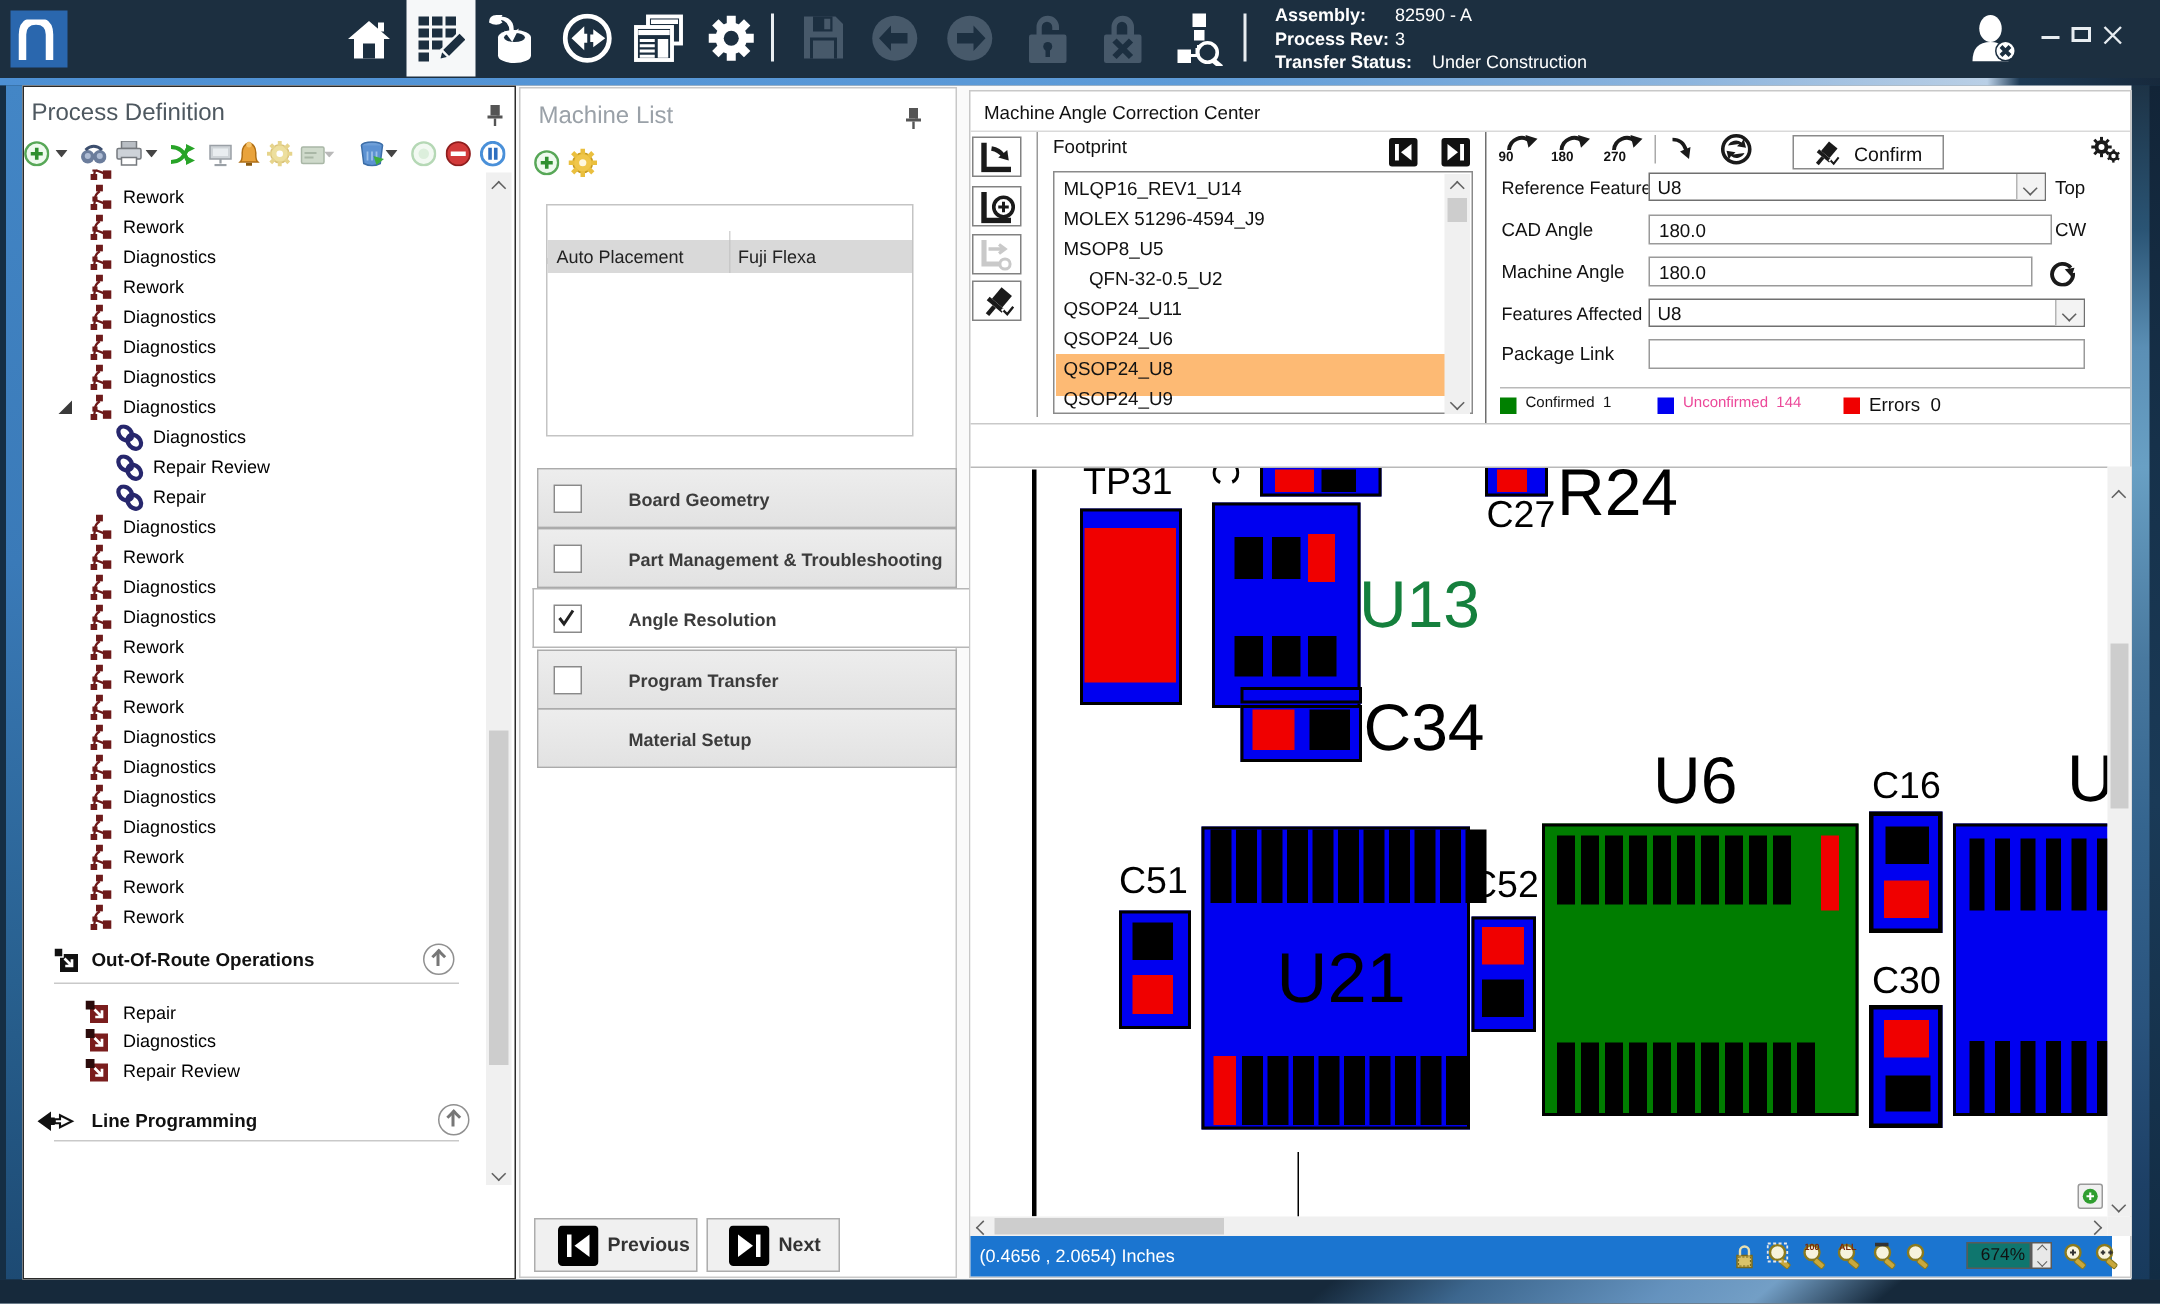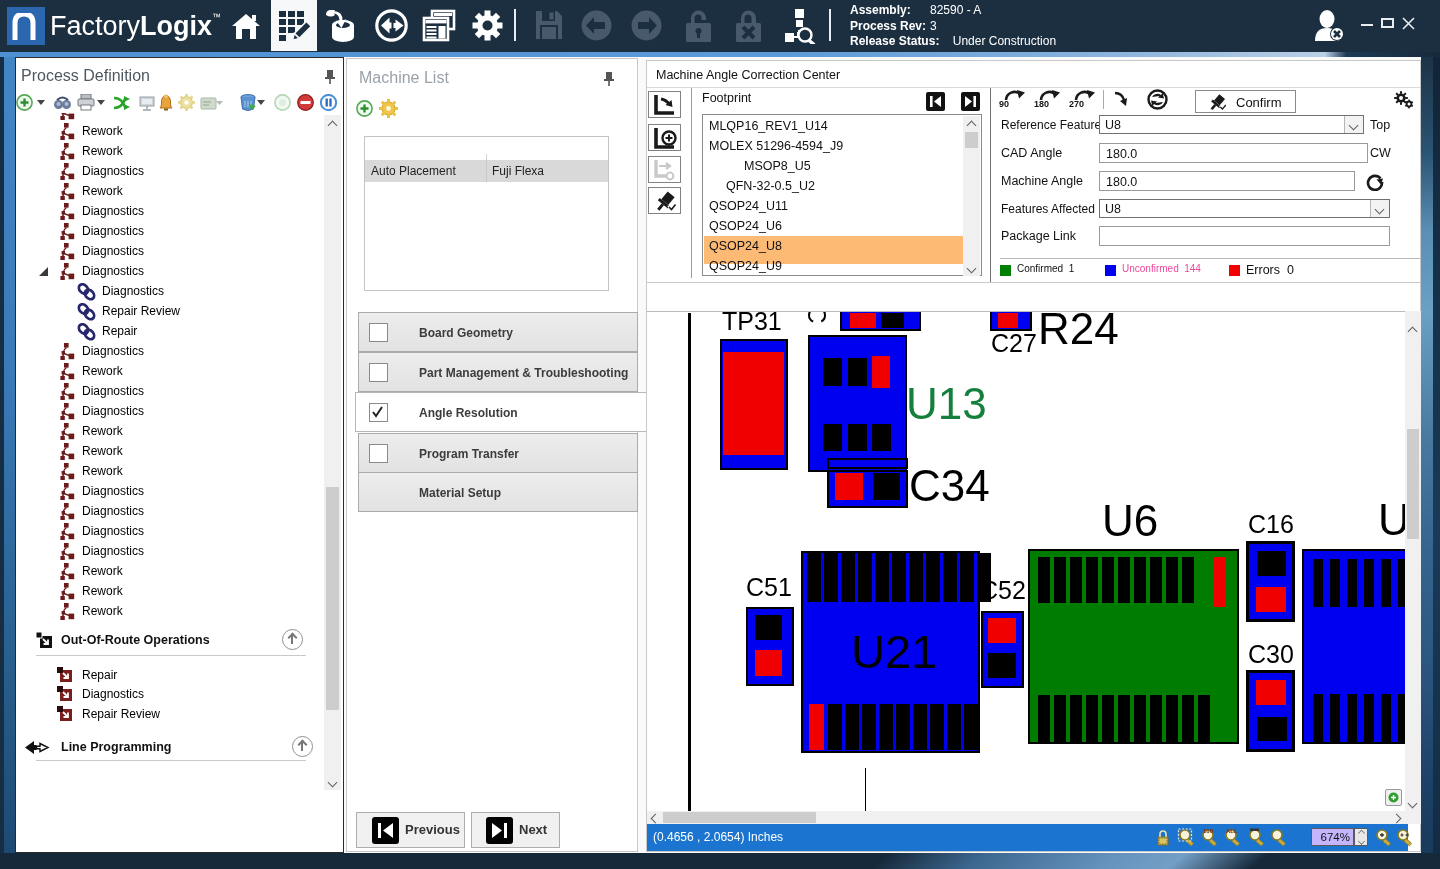--- a/index.html
+++ b/index.html
@@ -60,21 +60,20 @@
 .step.sel .st { left:63px; }
 .navbtn { height:36px; background:#f0f0f0; border:1px solid #adadad; font-size:13px; font-weight:bold; color:#333; }
 </style>
 </head>
 <body>
 <div class="abs" id="topbar">
   <div class="abs" style="left:7px;top:7px;width:38px;height:38px;background:#2a67ae;"></div>
   <svg class="abs" style="left:12px;top:13px;" width="28" height="28" viewBox="0 0 28 28">
     <path d="M3 27 V10 Q3 1 12 1 Q21 1 21 10 V27" fill="none" stroke="#fff" stroke-width="5"></path>
   </svg>
-  <div class="abs" style="left:50px;top:11px;font-size:27px;color:#fff;font-weight:normal;">Factory<span style="font-weight:bold;">Logix</span><span style="font-size:9px;vertical-align:15px;">™</span></div>
 
   <svg class="abs" style="left:230px;top:10px;" width="32" height="32" viewBox="0 0 32 32">
     <path d="M16 4 L30 16 H26 V29 H6 V16 H2 Z" fill="#fff"></path>
     <rect x="22" y="5" width="4" height="6" fill="#fff"></rect>
     <rect x="12" y="19" width="8" height="10" fill="#1c2f40"></rect>
   </svg>
 
   <div class="abs" style="left:271px;top:0px;width:46px;height:51px;background:#f6f8f9;"></div>
   <svg class="abs" style="left:278px;top:10px;" width="32" height="32" viewBox="0 0 32 32">
     <g fill="#1c2f40">
@@ -189,21 +188,21 @@
     <rect x="16" y="22" width="6" height="6" fill="#fff"></rect>
     <path d="M8 29 h8 v-5" stroke="#fff" stroke-width="2" fill="none"></path>
     <circle cx="23" cy="27" r="6.5" fill="#1c2f40" stroke="#fff" stroke-width="2.4"></circle>
     <rect x="28" y="31" width="7" height="3.4" transform="rotate(40 28 31)" fill="#fff"></rect>
   </svg>
   <div class="abs" style="left:829px;top:9px;width:2px;height:32px;background:#e8edf1;"></div>
 
   <div class="abs" style="left:850px;top:3px;font-size:12px;color:#fff;line-height:15.5px;">
     <div><span style="font-weight:bold;">Assembly:</span><span style="position:absolute;left:80px;font-weight:normal;">82590 - A</span></div>
     <div><span style="font-weight:bold;">Process Rev:</span><span style="position:absolute;left:80px;top:15.5px;font-weight:normal;">3</span></div>
-    <div><span style="font-weight:bold;">Release Status:</span><span style="font-weight:normal;margin-left:10px;"> Under Construction</span></div>
+    <div><span style="font-weight:bold;">Transfer Status:</span><span style="font-weight:normal;margin-left:10px;"> Under Construction</span></div>
   </div>
 
   <svg class="abs" style="left:1314px;top:10px;" width="34" height="31" viewBox="0 0 34 31">
     <ellipse cx="13" cy="9" rx="7.5" ry="9" fill="#fff"></ellipse>
     <path d="M1 31 Q1 18 13 18 Q25 18 25 31 Z" fill="#fff"></path>
     <circle cx="23" cy="24" r="7" fill="#1c2f40"></circle>
     <circle cx="23" cy="24" r="6" fill="#fff"></circle>
     <path d="M20 21 l6 6 m0 -6 l-6 6" stroke="#1c2f40" stroke-width="2.6"></path>
   </svg>
   <div class="abs" style="left:1361px;top:24px;width:12px;height:2px;background:#e8edf1;"></div>
@@ -849,21 +848,21 @@
     </div>
   <div class="abs" style="left:314px;top:31px;width:19px;height:19px;background:#111;border-radius:2px;">
       <svg style="position:absolute;left:3px;top:3px;" width="13" height="13" viewBox="0 0 13 13">
         <rect x="9.4" y="1" width="2.6" height="11" fill="#fff"></rect>
         <path d="M1 1 L8 6.5 L1 12 Z" fill="#fff"></path>
       </svg>
     </div>
   <div class="abs" style="left:55px;top:53px;width:280px;height:162px;border:1px solid #8a8a8a;font-size:12.5px;color:#111;">
       <div style="position:absolute;left:1px;top:1px;width:261px;height:20px;line-height:20px;"><span style="margin-left:5px;">MLQP16_REV1_U14</span></div>
       <div style="position:absolute;left:1px;top:21px;width:261px;height:20px;line-height:20px;"><span style="margin-left:5px;">MOLEX 51296-4594_J9</span></div>
-      <div style="position:absolute;left:1px;top:41px;width:261px;height:20px;line-height:20px;padding-left:35px;"><span style="margin-left:5px;">MSOP8_U5</span></div>
+      <div style="position:absolute;left:1px;top:41px;width:261px;height:20px;line-height:20px;"><span style="margin-left:5px;">MSOP8_U5</span></div>
       <div style="position:absolute;left:1px;top:61px;width:261px;height:20px;line-height:20px;"><span style="margin-left:22px;">QFN-32-0.5_U2</span></div>
       <div style="position:absolute;left:1px;top:81px;width:261px;height:20px;line-height:20px;"><span style="margin-left:5px;">QSOP24_U11</span></div>
       <div style="position:absolute;left:1px;top:101px;width:261px;height:20px;line-height:20px;"><span style="margin-left:5px;">QSOP24_U6</span></div>
       <div style="position:absolute;left:1px;top:121px;width:261px;height:28px;line-height:20px;background:#fdba74;"><span style="margin-left:5px;">QSOP24_U8</span></div>
       <div style="position:absolute;left:1px;top:141px;width:261px;height:20px;line-height:20px;"><span style="margin-left:5px;">QSOP24_U9</span></div>
       <div style="position:absolute;right:1px;top:1px;width:17px;height:160px;background:#f0f0f0;">
         <span class="chev up" style="left:4px;top:4px;"></span>
         <div style="position:absolute;left:2px;top:16px;width:13px;height:16px;background:#cdcdcd;"></div>
         <span class="chev down" style="left:4px;bottom:4px;"></span>
       </div>
@@ -1141,21 +1140,21 @@
       </svg>
       <svg style="position:absolute;left:600px;top:4px;" width="19" height="19" viewBox="0 0 19 19">
         <circle cx="8" cy="7" r="5" fill="#f7f3dd" stroke="#8a7a1e" stroke-width="1.6"></circle>
         <rect x="11" y="10.5" width="7.5" height="3.6" rx="1" transform="rotate(40 11 10.5)" fill="#c9a83c" stroke="#8a7a1e" stroke-width=".7"></rect>
         <rect x="3" y="0.5" width="9" height="2.4" fill="#333"></rect>
       </svg>
       <svg style="position:absolute;left:622px;top:4px;" width="19" height="19" viewBox="0 0 19 19">
         <circle cx="8" cy="7" r="5" fill="#f7f3dd" stroke="#8a7a1e" stroke-width="1.6"></circle>
         <rect x="11" y="10.5" width="7.5" height="3.6" rx="1" transform="rotate(40 11 10.5)" fill="#c9a83c" stroke="#8a7a1e" stroke-width=".7"></rect>
       </svg>
- <div style="position:absolute;left:664px;top:4px;width:43px;height:18px;background:#c4b5fd;border:1px solid #5a5a5a;color:#111;">
+ <div style="position:absolute;left:664px;top:4px;width:43px;height:18px;background:#0f766e;border:1px solid #5a5a5a;color:#111;">
         <span style="position:absolute;right:3px;top:2px;font-size:11.5px;">674%</span>
       </div>
  <div style="position:absolute;left:707px;top:4px;width:14px;height:18px;background:#e8e8e8;border:1px solid #5a5a5a;">
         <span class="chev up" style="left:2px;top:-1px;transform:scale(.7);"></span>
         <span class="chev down" style="left:2px;top:7px;transform:scale(.7);"></span>
       </div>
       <svg style="position:absolute;left:727px;top:4px;" width="19" height="19" viewBox="0 0 19 19">
         <circle cx="8" cy="7" r="5" fill="#f7f3dd" stroke="#8a7a1e" stroke-width="1.6"></circle>
         <rect x="11" y="10.5" width="7.5" height="3.6" rx="1" transform="rotate(40 11 10.5)" fill="#c9a83c" stroke="#8a7a1e" stroke-width=".7"></rect>
         <path d="M6 7 h4 M8 5 v4" stroke="#333" stroke-width="1.3"></path>

